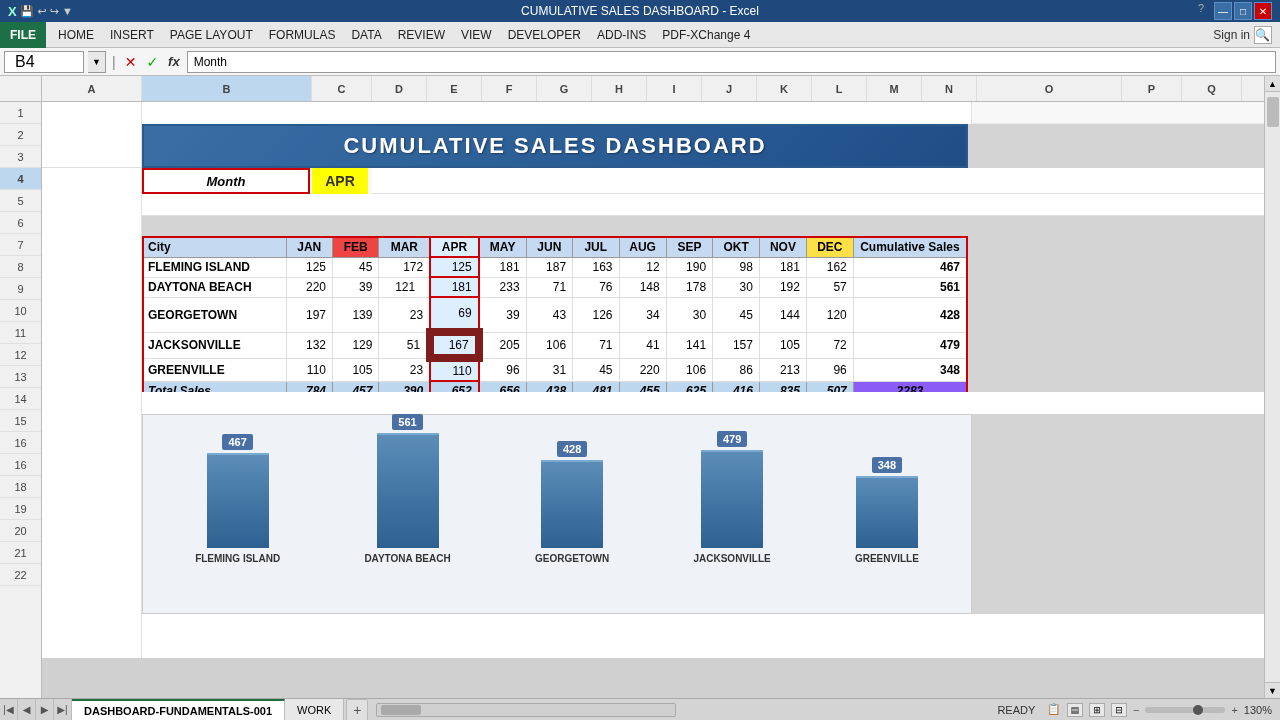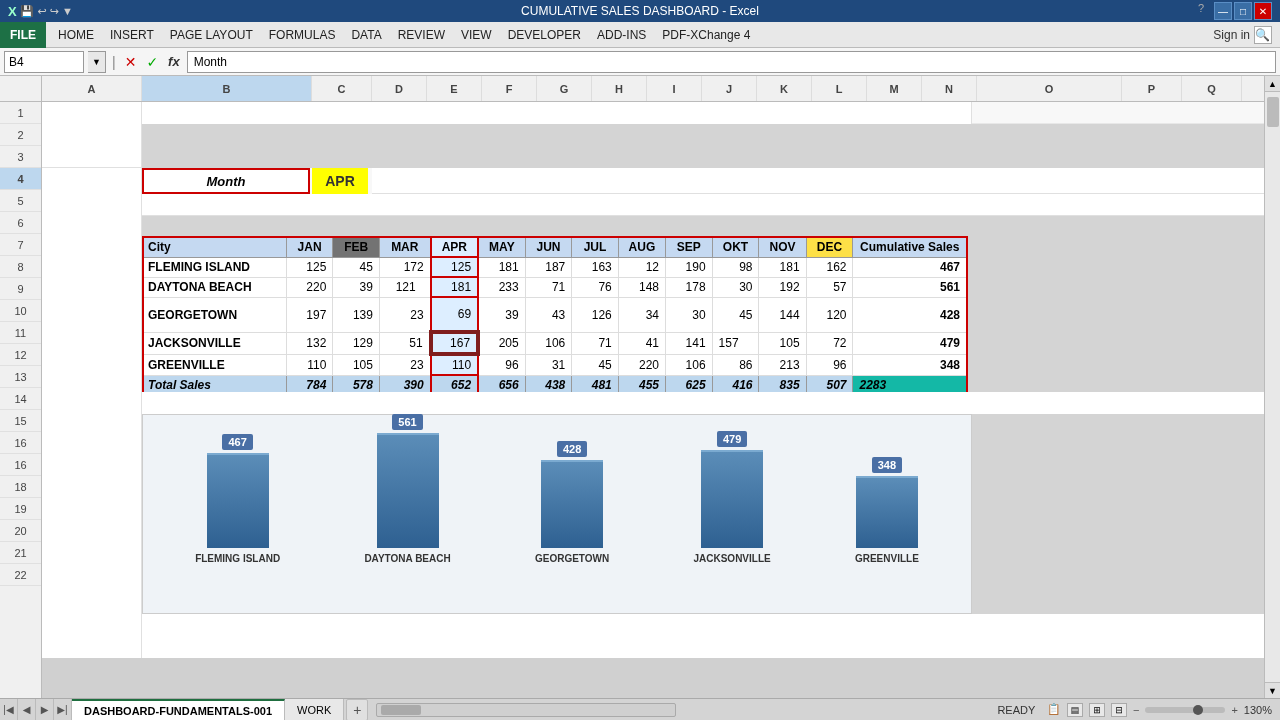--- a/index.html
+++ b/index.html
@@ -77,22 +77,22 @@
       height: 28px;
       display: flex;
       align-items: center;
       padding: 0 4px;
       gap: 4px;
     }
     .name-box {
       width: 80px;
       border: 1px solid #999;
       background: white;
-      padding: 1px 4px;
-      font-size: 12px;
+      padding: 1px 10px;
+      font-size: 16px;
       height: 22px;
       display: flex; align-items: center;
     }
     .name-box-dropdown {
       width: 18px; height: 22px;
       border: 1px solid #999;
       border-left: none;
       background: #e8e8e8;
       display: flex; align-items: center; justify-content: center;
       font-size: 9px;
@@ -409,20 +409,25 @@
 
     <div style="position:relative;background:#d4d4d4;">
 
       <div class="grid-row" style="background:#f8f8f8;height:22px;">
         <div style="width:100px;background:white;border-right:1px solid #e0e0e0;height:22px;"></div>
         <div style="width:830px;background:white;border-right:1px solid #e0e0e0;height:22px;"></div>
       </div>
 
       <div style="display:flex;height:44px;">
         <div style="width:100px;background:white;border-right:1px solid #e0e0e0;border-bottom:1px solid #e0e0e0;"></div>
+        <div style="width:830px;height:44px;">
+          <div class="dashboard-title-block" style="height:44px;width:826px;">
+            <span style="font-size:22px;font-weight:bold;color:white;letter-spacing:2px;text-shadow:1px 1px 2px rgba(0,0,0,0.4);">CUMULATIVE SALES DASHBOARD</span>
+          </div>
+        </div>
       </div>
 
       <div style="display:flex;height:26px;background:#f8f8f8;">
         <div style="width:100px;background:white;border-right:1px solid #e0e0e0;"></div>
         <div style="width:170px;height:26px;">
           <div class="month-label-cell" style="height:26px;width:168px;">
             <span>Month</span>
           </div>
         </div>
         <div style="width:60px;height:26px;">
@@ -439,21 +444,21 @@
       </div>
 
       <div style="display:flex;height:176px;">
         <div style="width:100px;background:white;border-right:1px solid #e0e0e0;"></div>
         <div style="width:830px;">
           <table class="data-table" style="width:826px;border-collapse:collapse;">
             <thead>
               <tr>
                 <th style="width:160px;text-align:left;background:#c5d9f1;border:1px solid #999;">City</th>
                 <th style="width:52px;background:#c5d9f1;border:1px solid #999;">JAN</th>
-                <th style="width:52px;background:#737373;border:1px solid #999;">FEB</th>
+                <th style="width:52px;background:#ef4444;border:1px solid #999;">FEB</th>
                 <th style="width:52px;background:#c5d9f1;border:1px solid #999;">MAR</th>
                 <th style="width:52px;background:#ddeeff;border:2px solid #cc0000;font-weight:bold;">APR</th>
                 <th style="width:52px;background:#c5d9f1;border:1px solid #999;">MAY</th>
                 <th style="width:52px;background:#c5d9f1;border:1px solid #999;">JUN</th>
                 <th style="width:52px;background:#c5d9f1;border:1px solid #999;">JUL</th>
                 <th style="width:52px;background:#c5d9f1;border:1px solid #999;">AUG</th>
                 <th style="width:52px;background:#c5d9f1;border:1px solid #999;">SEP</th>
                 <th style="width:52px;background:#c5d9f1;border:1px solid #999;">OKT</th>
                 <th style="width:52px;background:#c5d9f1;border:1px solid #999;">NOV</th>
                 <th style="width:52px;background:#fde047;border:1px solid #999;">DEC</th>
@@ -507,27 +512,27 @@
                 <td style="border:1px solid #ddd;padding:2px 6px;text-align:right;">45</td>
                 <td style="border:1px solid #ddd;padding:2px 6px;text-align:right;">144</td>
                 <td style="border:1px solid #ddd;padding:2px 6px;text-align:right;">120</td>
                 <td style="border:1px solid #ddd;padding:2px 6px;text-align:right;font-weight:bold;">428</td>
               </tr>
               <tr>
                 <td style="font-weight:bold;border:1px solid #ddd;padding:2px 4px;">JACKSONVILLE</td>
                 <td style="border:1px solid #ddd;padding:2px 6px;text-align:right;">132</td>
                 <td style="border:1px solid #ddd;padding:2px 6px;text-align:right;">129</td>
                 <td style="border:1px solid #ddd;padding:2px 6px;text-align:right;">51</td>
-                <td style="border:4px solid #7f1d1d;padding:2px 6px;text-align:right;background:#ddeeff;">167</td>
+                <td style="border:8px solid #7f1d1d;padding:2px 6px;text-align:right;background:#ddeeff;">167</td>
                 <td style="border:1px solid #ddd;padding:2px 6px;text-align:right;">205</td>
                 <td style="border:1px solid #ddd;padding:2px 6px;text-align:right;">106</td>
                 <td style="border:1px solid #ddd;padding:2px 6px;text-align:right;">71</td>
                 <td style="border:1px solid #ddd;padding:2px 6px;text-align:right;">41</td>
                 <td style="border:1px solid #ddd;padding:2px 6px;text-align:right;">141</td>
-                <td style="border:1px solid #ddd;padding:2px 6px;text-align:left;">157</td>
+                <td style="border:1px solid #ddd;padding:2px 6px;text-align:right;">157</td>
                 <td style="border:1px solid #ddd;padding:2px 6px;text-align:right;">105</td>
                 <td style="border:1px solid #ddd;padding:2px 6px;text-align:right;">72</td>
                 <td style="border:1px solid #ddd;padding:2px 6px;text-align:right;font-weight:bold;">479</td>
               </tr>
               <tr>
                 <td style="font-weight:bold;border:1px solid #ddd;padding:2px 4px;">GREENVILLE</td>
                 <td style="border:1px solid #ddd;padding:2px 6px;text-align:right;">110</td>
                 <td style="border:1px solid #ddd;padding:2px 6px;text-align:right;">105</td>
                 <td style="border:1px solid #ddd;padding:2px 6px;text-align:right;">23</td>
                 <td style="border:2px solid #cc0000;padding:2px 6px;text-align:right;background:#ddeeff;">110</td>
@@ -537,32 +542,32 @@
                 <td style="border:1px solid #ddd;padding:2px 6px;text-align:right;">220</td>
                 <td style="border:1px solid #ddd;padding:2px 6px;text-align:right;">106</td>
                 <td style="border:1px solid #ddd;padding:2px 6px;text-align:right;">86</td>
                 <td style="border:1px solid #ddd;padding:2px 6px;text-align:right;">213</td>
                 <td style="border:1px solid #ddd;padding:2px 6px;text-align:right;">96</td>
                 <td style="border:1px solid #ddd;padding:2px 6px;text-align:right;font-weight:bold;">348</td>
               </tr>
               <tr style="background:#bdd7ee;padding-left:44px;">
                 <td style="font-weight:bold;font-style:italic;border:1px solid #999;padding:2px 4px;background:#bdd7ee;">Total Sales</td>
                 <td style="font-weight:bold;font-style:italic;border:1px solid #999;padding:2px 6px;text-align:right;background:#bdd7ee;">784</td>
-                <td style="font-weight:bold;font-style:italic;border:1px solid #999;padding:2px 6px;text-align:right;background:#bdd7ee;">578</td>
+                <td style="font-weight:bold;font-style:italic;border:1px solid #999;padding:2px 6px;text-align:right;background:#bdd7ee;">457</td>
                 <td style="font-weight:bold;font-style:italic;border:1px solid #999;padding:2px 6px;text-align:right;background:#bdd7ee;">390</td>
                 <td style="font-weight:bold;font-style:italic;border:2px solid #cc0000;padding:2px 6px;text-align:right;background:#bdd7ee;">652</td>
                 <td style="font-weight:bold;font-style:italic;border:1px solid #999;padding:2px 6px;text-align:right;background:#bdd7ee;">656</td>
                 <td style="font-weight:bold;font-style:italic;border:1px solid #999;padding:2px 6px;text-align:right;background:#bdd7ee;">438</td>
                 <td style="font-weight:bold;font-style:italic;border:1px solid #999;padding:2px 6px;text-align:right;background:#bdd7ee;">481</td>
                 <td style="font-weight:bold;font-style:italic;border:1px solid #999;padding:2px 6px;text-align:right;background:#bdd7ee;">455</td>
                 <td style="font-weight:bold;font-style:italic;border:1px solid #999;padding:2px 6px;text-align:right;background:#bdd7ee;">625</td>
                 <td style="font-weight:bold;font-style:italic;border:1px solid #999;padding:2px 6px;text-align:right;background:#bdd7ee;">416</td>
                 <td style="font-weight:bold;font-style:italic;border:1px solid #999;padding:2px 6px;text-align:right;background:#bdd7ee;">835</td>
                 <td style="font-weight:bold;font-style:italic;border:1px solid #999;padding:2px 6px;text-align:right;background:#bdd7ee;">507</td>
-                <td style="font-weight:bold;font-style:italic;border:1px solid #999;padding:2px 6px;text-align:left;background:#14b8a6;">2283</td>
+                <td style="font-weight:bold;font-style:italic;border:1px solid #999;padding:2px 6px;text-align:center;background:#8b5cf6;">2283</td>
               </tr>
             </tbody>
           </table>
         </div>
       </div>
 
       <div style="display:flex;height:22px;background:#d4d4d4;">
         <div style="width:100px;background:white;border-right:1px solid #e0e0e0;"></div>
         <div style="flex:1;background:white;"></div>
       </div>

